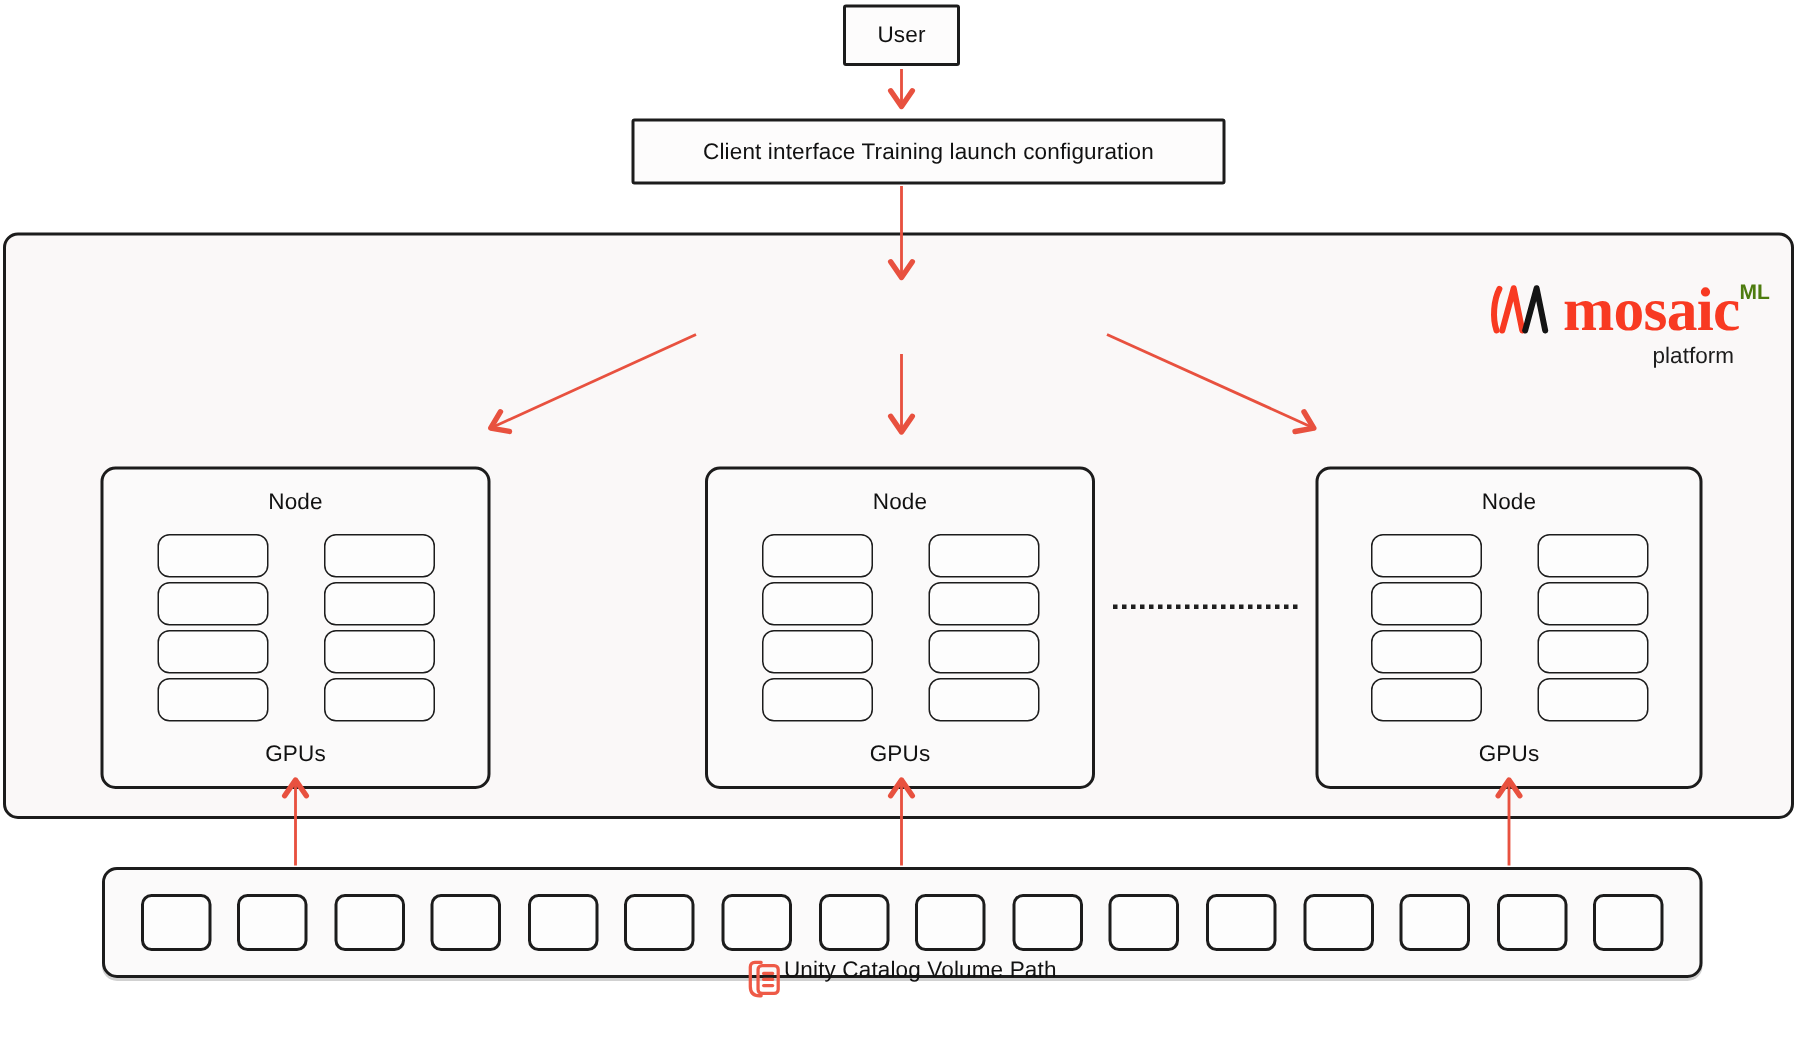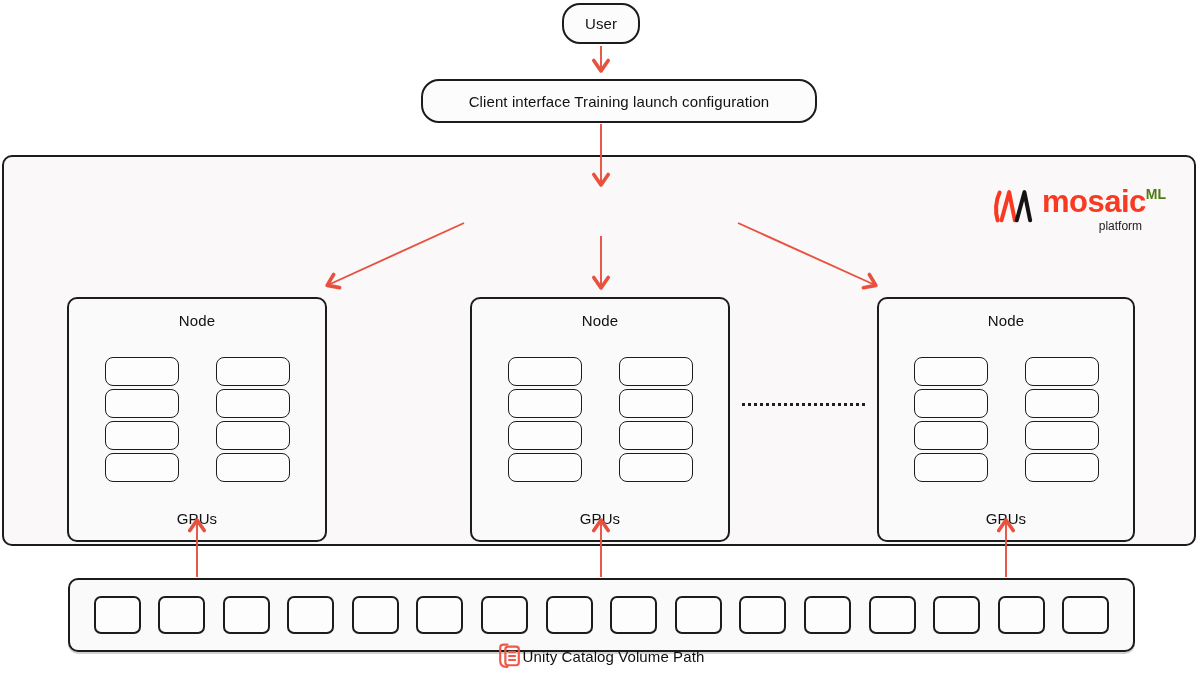--- a/index.html
+++ b/index.html
@@ -2,40 +2,40 @@
 <html><head>
 <meta charset="utf-8">
 <style>
   html,body{margin:0;padding:0;background:#ffffff;}
   .page{
     position:relative;width:1200px;height:698px;overflow:hidden;background:#ffffff;
     font-family:"Liberation Sans", sans-serif;color:#111111;
   }
   .box{
     position:absolute;display:flex;align-items:center;justify-content:center;
-    background:#fdfcfc;border:2px solid #1c1c1c;border-radius:18px;
+    background:#fdfcfc;border:2px solid #1c1c1c;border-radius:2px;
     font-size:15px;letter-spacing:.1px;box-sizing:border-box;
   }
   .user-box{left:562px;top:3px;width:78px;height:41px;}
   .client-box{left:421px;top:79px;width:396px;height:44px;}
   .platform-box{
     position:absolute;left:2px;top:155px;width:1194px;height:391px;box-sizing:border-box;
     background:#faf8f8;border:2.5px solid #1c1c1c;border-radius:10px;
   }
   .orchestrator-box{left:465px;top:192px;width:272px;height:42px;background:#fefefe;}
   
   .logo{position:absolute;left:991px;top:186px;display:flex;align-items:flex-start;gap:9px;}
   .logo-textcol{display:flex;flex-direction:column;align-items:flex-end;}
   .logo-brandline{display:flex;align-items:flex-start;line-height:1;}
-  .logo-brand{font-size:31px;font-weight:bold;color:#f83a22;letter-spacing:-.5px;}
+  .logo-brand{font-size:41px;font-weight:bold;color:#f83a22;letter-spacing:-.5px;font-family:Liberation Serif, serif;}
   .logo-sup{font-size:14px;font-weight:bold;color:#4d7c0f;margin-top:1px;letter-spacing:0;}
-  .logo-sub{font-size:12px;color:#1c1c1c;margin-top:2px;margin-right:24px;}
+  .logo-sub{font-size:15px;color:#1c1c1c;margin-top:2px;margin-right:24px;}
   
   .node{
-    position:absolute;top:297px;width:260px;height:245px;box-sizing:border-box;
+    position:absolute;top:311px;width:260px;height:215px;box-sizing:border-box;
     background:#fbfafa;border:2.5px solid #1c1c1c;border-radius:10px;
     display:flex;flex-direction:column;align-items:center;
     padding:13px 0 13px;justify-content:space-between;
   }
   .n1{left:67px;}
   .n2{left:470px;}
   .n3{left:877px;width:258px;}
   .node-label{font-size:15px;letter-spacing:.1px;}
   .gpu-wrap{display:flex;gap:37px;}
   .gpu-col{display:flex;flex-direction:column;gap:3px;}
@@ -54,21 +54,21 @@
     display:flex;align-items:center;justify-content:space-evenly;padding:0 6px;
     box-shadow:0 2px 0 rgba(0,0,0,.18);
   }
   .storage-cell{
     width:47px;height:38px;box-sizing:border-box;border:2px solid #1c1c1c;
     border-radius:7px;background:#fdfdfd;flex:0 0 auto;
   }
   
   .footer{
     position:absolute;left:0;top:638px;width:100%;height:36px;
-    display:flex;align-items:center;justify-content:center;gap:0;
+    display:flex;justify-content:center;gap:0;
   }
   .footer-label{font-size:15px;font-weight:500;letter-spacing:.1px;color:#111;}
   .arrows{position:absolute;left:0;top:0;pointer-events:none;z-index:6;}
 </style>
 </head>
 <body>
 
 <div class="page">
 
   <svg class="arrows" width="1200" height="698" viewBox="0 0 1200 698">

